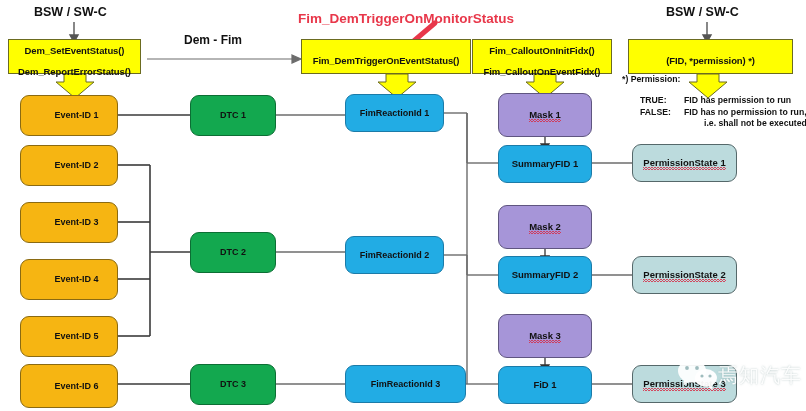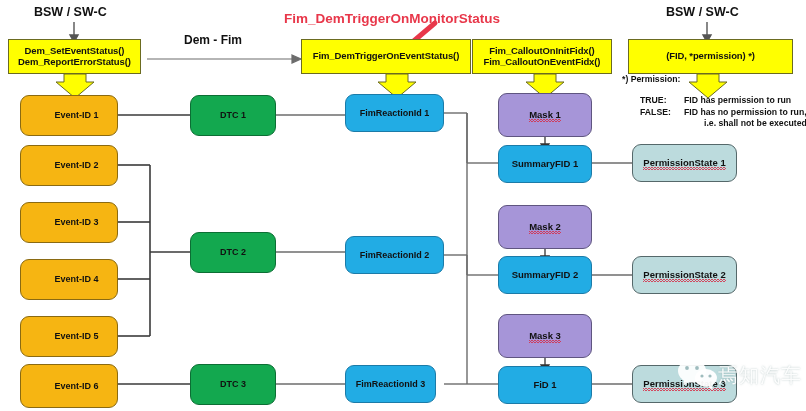--- a/index.html
+++ b/index.html
@@ -14,21 +14,21 @@
     text-align:center;line-height:1.15;
     font-weight:bold;color:#111;
     border:1px solid #4a4a52;
     z-index:3;
   }
   .rounded{border-radius:9px;}
   .hdr{
     background:#ffff00;border:1px solid #6b6b20;border-radius:0;
     font-size:9.5px;color:#111;font-weight:bold;letter-spacing:-0.1px;
   }
-  .hdr .l{display:block;}
+  .hdr .l{display:block;margin-top:10px;}
   .evt{background:#f6b512;border-color:#8a6a12;font-size:9px;padding-left:15px;}
   .dtc{background:#13a84f;border-color:#0c6e34;font-size:9px;}
   .fri{background:#22ace4;border-color:#1b7ba8;font-size:9px;}
   .mask{background:#a695d8;border-color:#5f5580;font-size:9.5px;}
   .sfid{background:#22ace4;border-color:#1b7ba8;font-size:9.5px;}
   .pstate{background:#bcdbdd;border-color:#55686a;font-size:9.5px;}
   .squiggle{
     position:relative;display:inline-block;
   }
   .squiggle::after{
@@ -132,21 +132,21 @@
     </g>
 
     <g>
       <path d="M435 23 L409 45" stroke="#e8374a" stroke-width="5" stroke-linecap="round" fill="none"></path>
       <path d="M403 50 L418 42 L412 56 Z" fill="#e8374a"></path>
     </g>
   </svg>
 
   <div class="lbl lbl-bsw" style="left:34px;top:5px;">BSW / SW-C</div>
   <div class="lbl lbl-demfim" style="left:184px;top:33px;">Dem - Fim</div>
-  <div class="lbl lbl-red" style="left:244px;top:11px;padding-left:40px;">Fim_DemTriggerOnMonitorStatus</div>
+  <div class="lbl lbl-red" style="left:258px;top:11px;padding-left:40px;">Fim_DemTriggerOnMonitorStatus</div>
   <div class="lbl lbl-bsw" style="left:666px;top:5px;">BSW / SW-C</div>
 
   <div class="node hdr" style="left:8px;top:39px;width:133px;height:35px;flex-direction:column;">
     <span class="l">Dem_SetEventStatus()</span>
     <span class="l">Dem_ReportErrorStatus()</span>
   </div>
 
   <div class="node hdr" style="left:301px;top:39px;width:170px;height:35px;flex-direction:column;">
     <span class="l">Fim_DemTriggerOnEventStatus()</span>
   </div>
@@ -204,21 +204,21 @@
   <div class="node rounded dtc" style="left:190px;top:364px;width:86px;height:41px;">
     <span>DTC 3</span>
     </div>
 
   <div class="node rounded fri" style="left:345px;top:94px;width:99px;height:38px;">
     <span>FimReactionId 1</span>
     </div>
   <div class="node rounded fri" style="left:345px;top:236px;width:99px;height:38px;">
     <span>FimReactionId 2</span>
     </div>
-  <div class="node rounded fri" style="left:345px;top:365px;width:91px;height:38px;">
+  <div class="node rounded fri" style="left:345px;top:365px;width:121px;height:38px;">
     <span>FimReactionId 3</span>
     </div>
 
   <div class="node rounded mask" style="left:498px;top:93px;width:94px;height:44px;">
     <span class="squiggle">Mask 1</span>
     </div>
   <div class="node rounded mask" style="left:498px;top:205px;width:94px;height:44px;">
     <span class="squiggle">Mask 2</span>
     </div>
   <div class="node rounded mask" style="left:498px;top:314px;width:94px;height:44px;">

